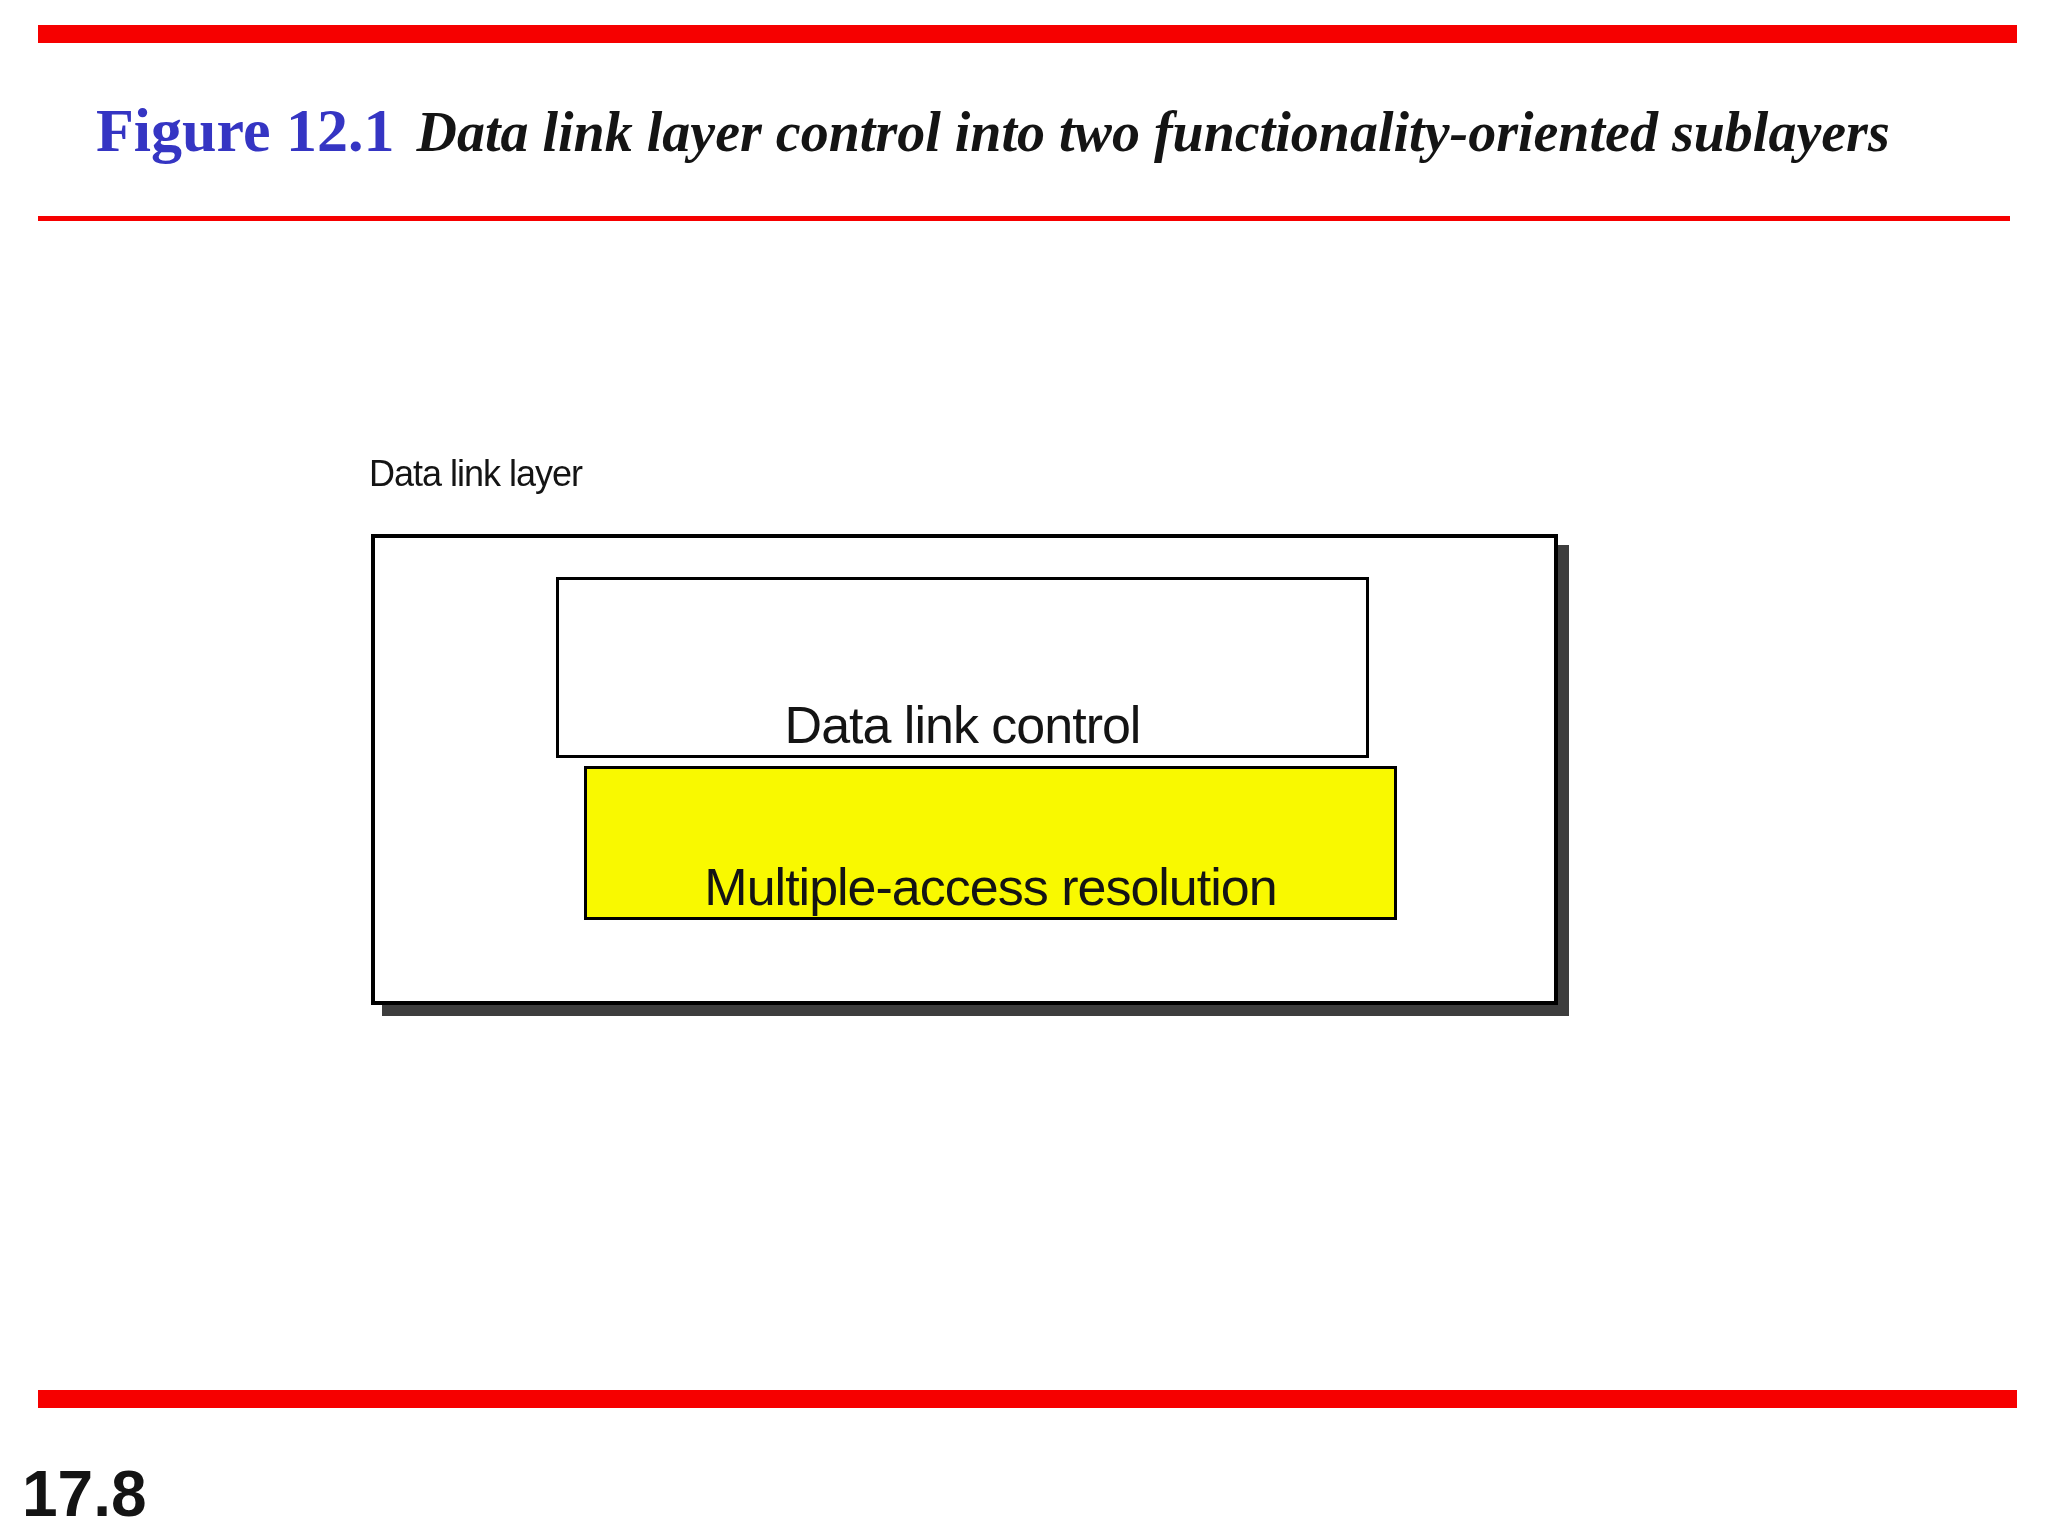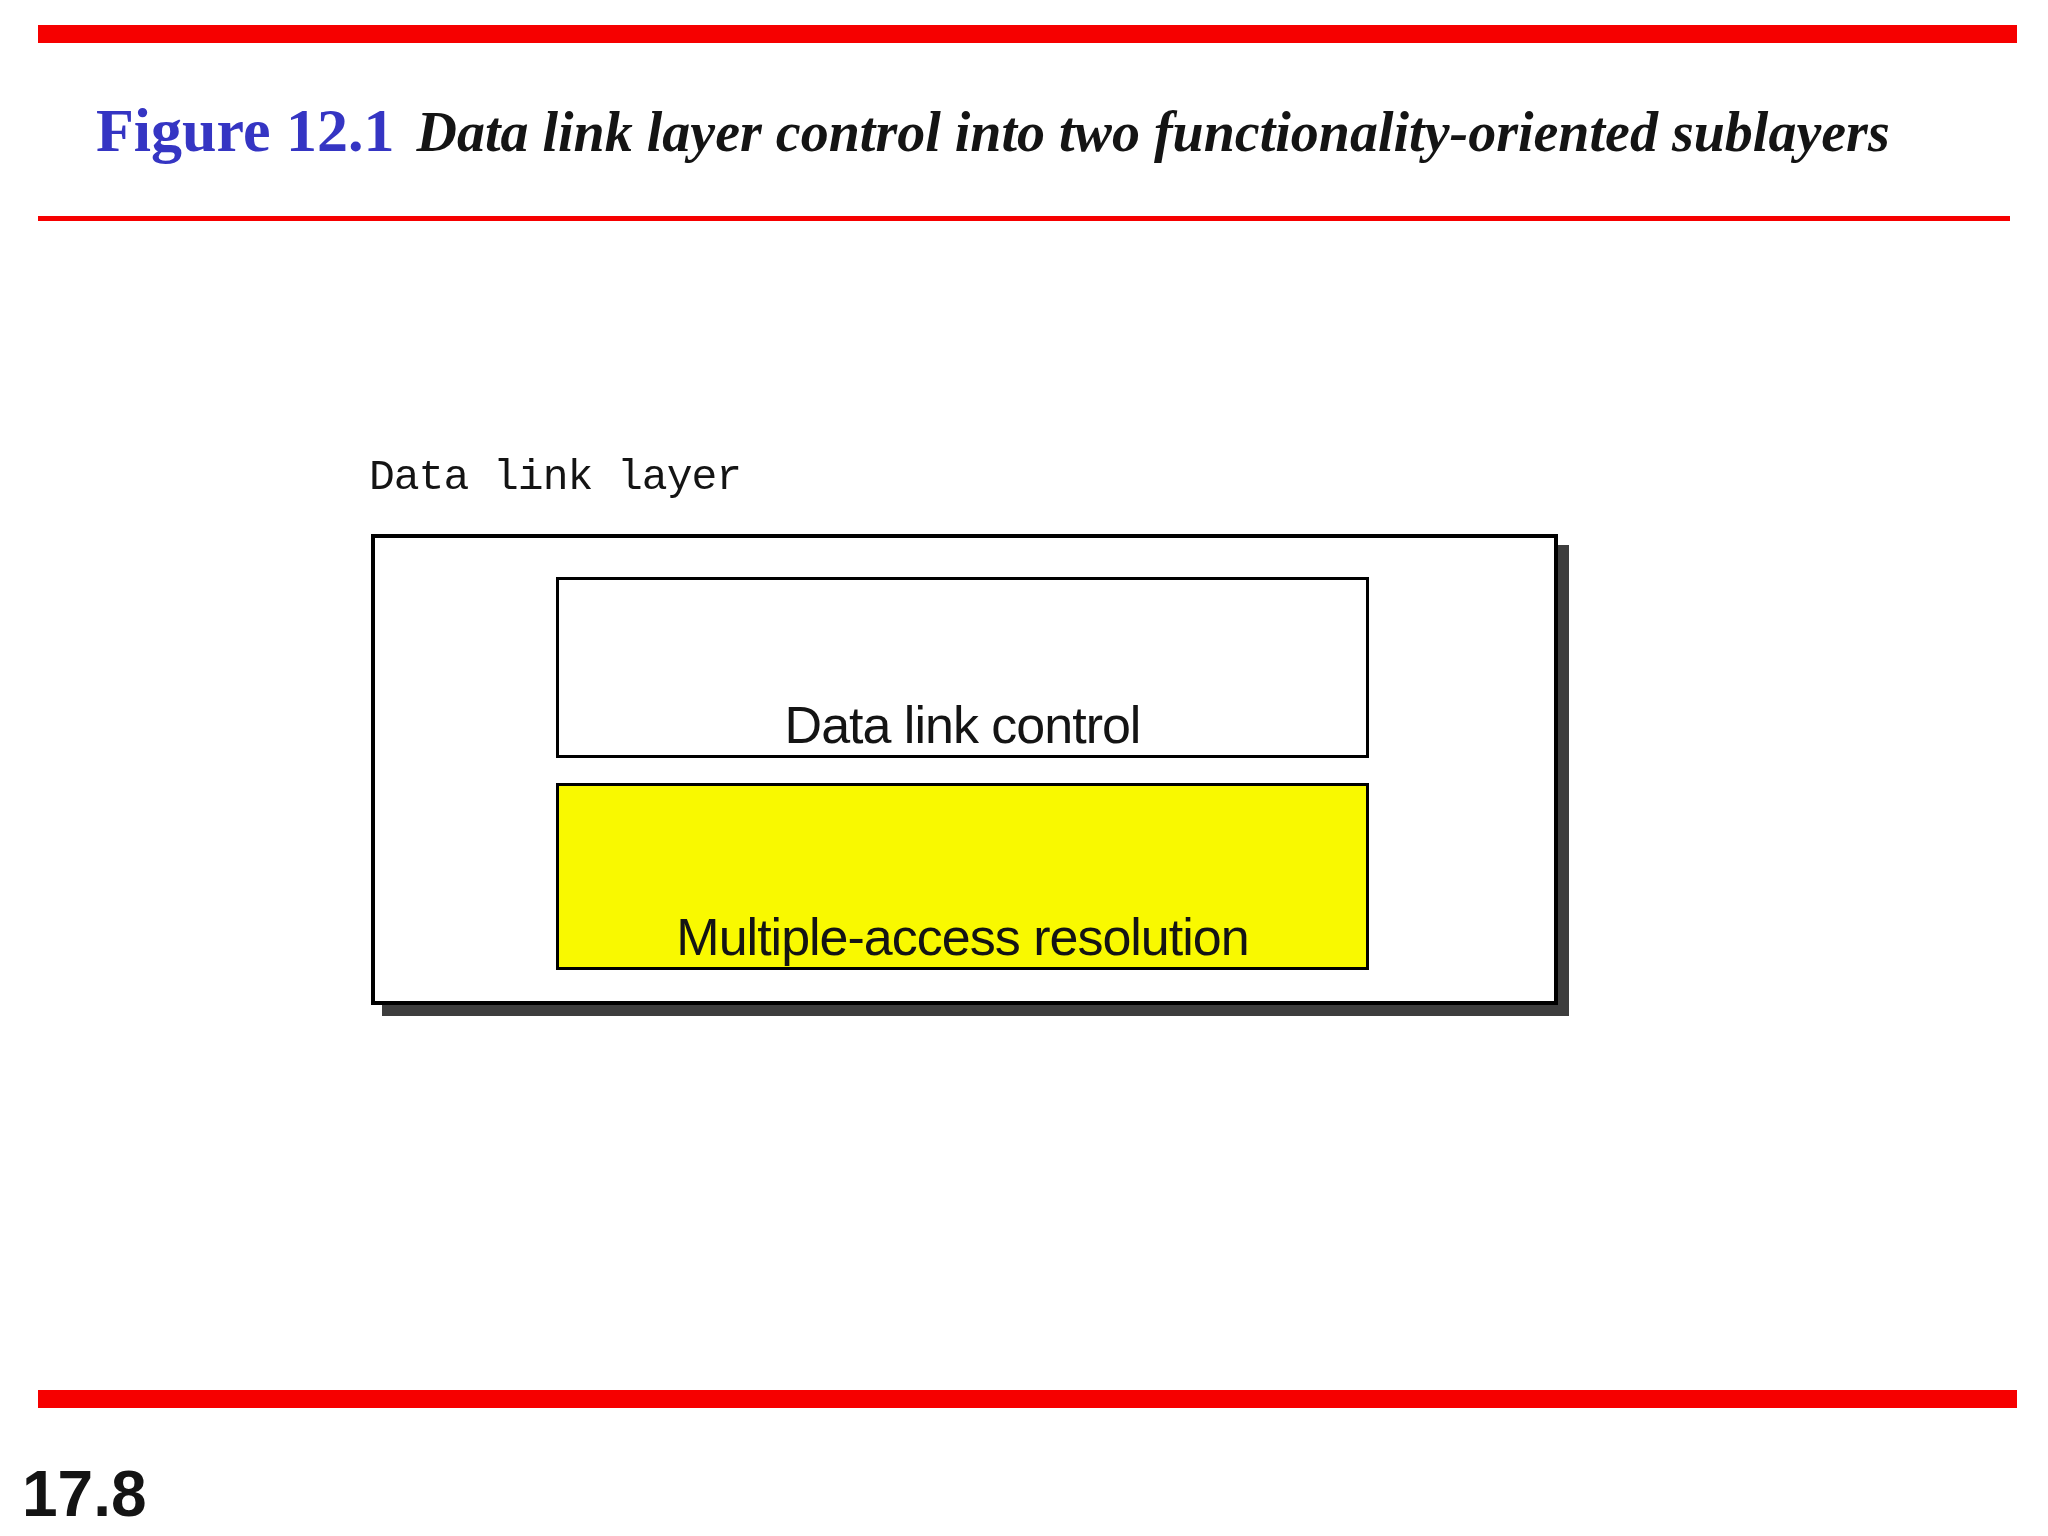--- a/index.html
+++ b/index.html
@@ -34,38 +34,37 @@
     font-family:"Liberation Serif", serif;
     font-weight:bold;font-style:italic;font-size:56px;line-height:1.1;
     color:var(--text-black);
   }
   .title-rule{
     position:absolute;left:38px;top:216px;width:1972px;height:5px;
     background:var(--accent-red);
   }
   .diagram-label{
     position:absolute;left:369px;top:452px;
-    font-size:43px;line-height:1.2;letter-spacing:-1px;
+    font-size:36px;line-height:1.2;letter-spacing:-1px;
     color:var(--text-black);
-    font-family:Liberation Mono, monospace;
   }
   .outer-box{
     position:absolute;left:371px;top:534px;width:1187px;height:471px;
     background:#ffffff;border:4px solid #000;
     box-shadow:11px 11px 0 var(--shadow-gray);
   }
   .sublayer{
     position:absolute;left:556px;width:813px;
     border:3px solid #000;
     display:flex;align-items:flex-end;justify-content:center;
     font-size:52px;letter-spacing:-1px;color:var(--text-black);
     text-align:center;white-space:nowrap;
   }
   .sublayer-control{top:577px;height:181px;background:#ffffff;}
-  .sublayer-access{top:783px;height:187px;background:var(--highlight-yellow);}
+  .sublayer-access{top:766px;height:154px;background:var(--highlight-yellow);margin-left:28px;}
   .bottom-bar{
     position:absolute;left:38px;top:1390px;width:1979px;height:18px;
     background:var(--accent-red);
   }
   .page-number{
     position:absolute;left:22px;top:1462px;
     font-weight:bold;font-size:64px;line-height:1;
     color:var(--text-black);
   }
 </style>

